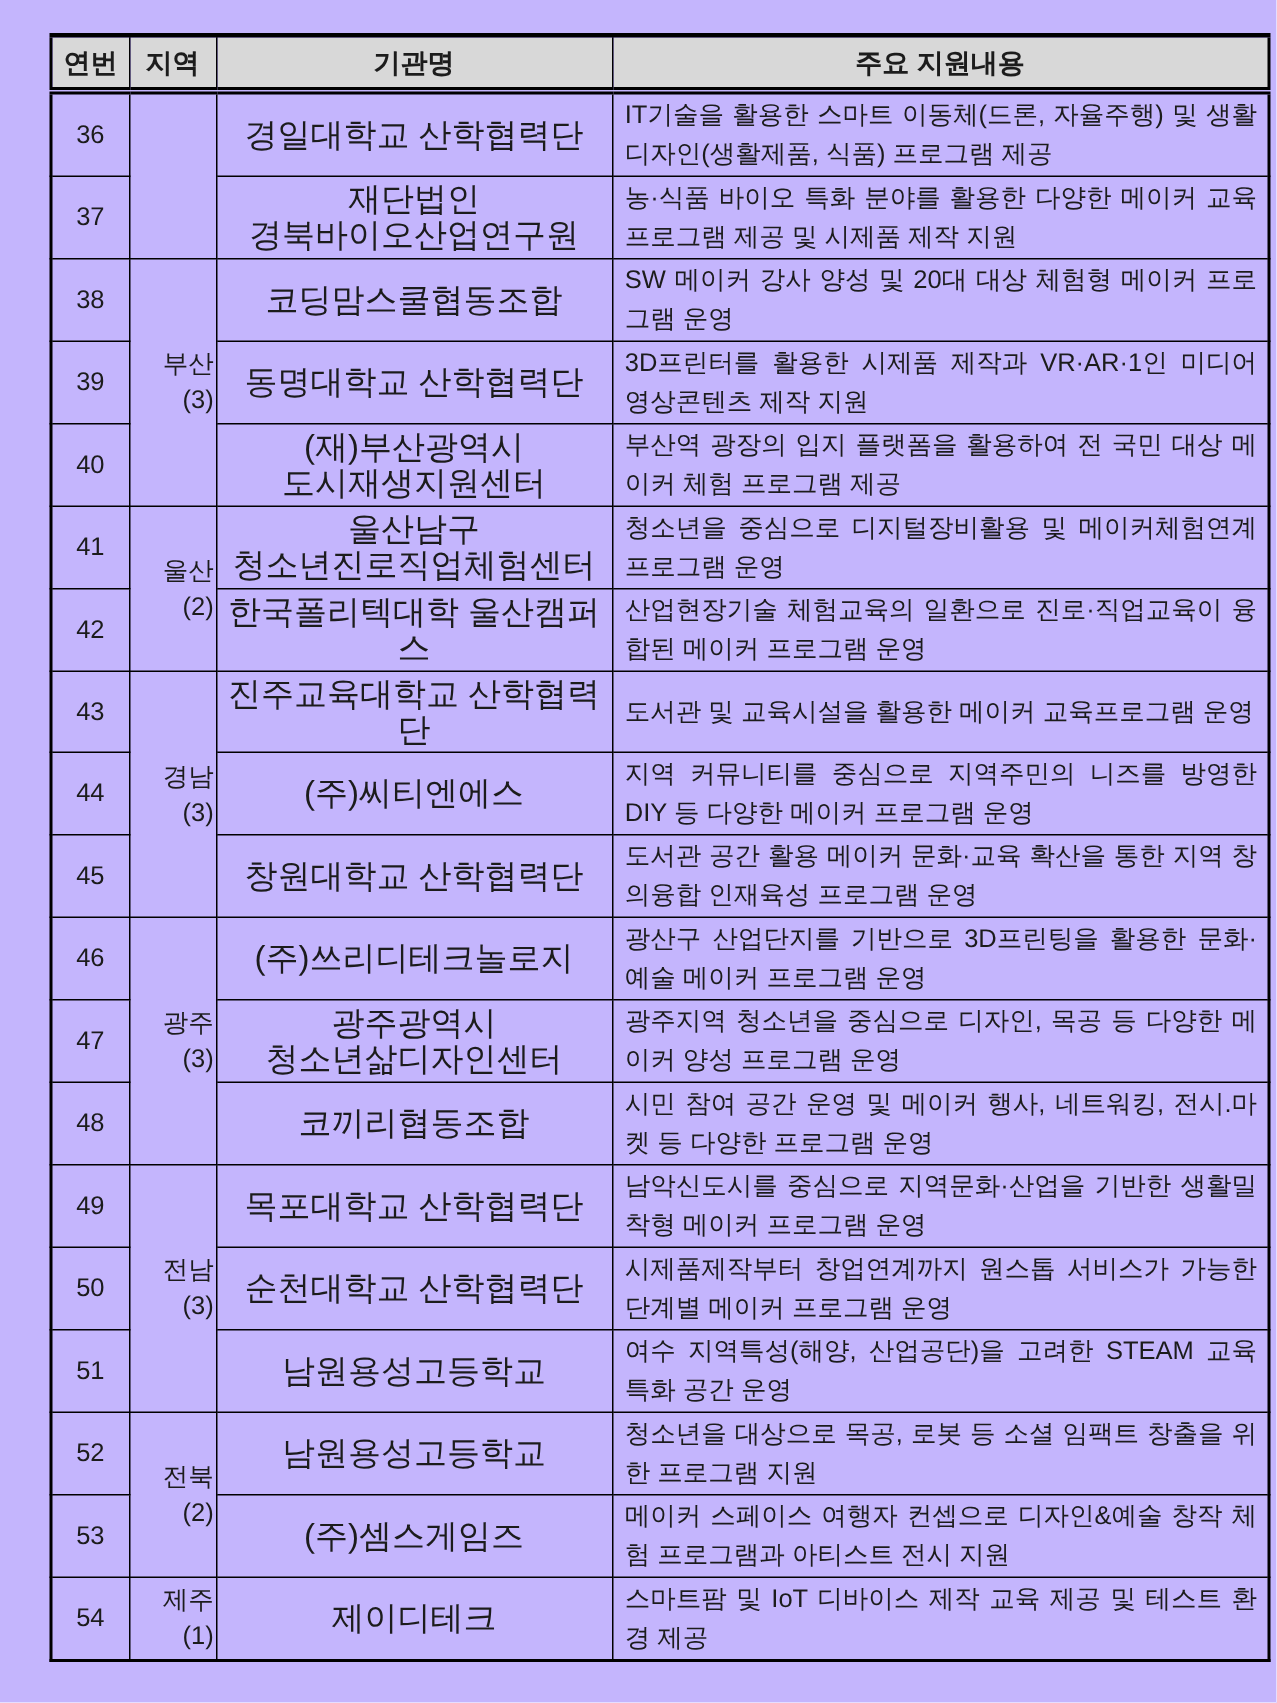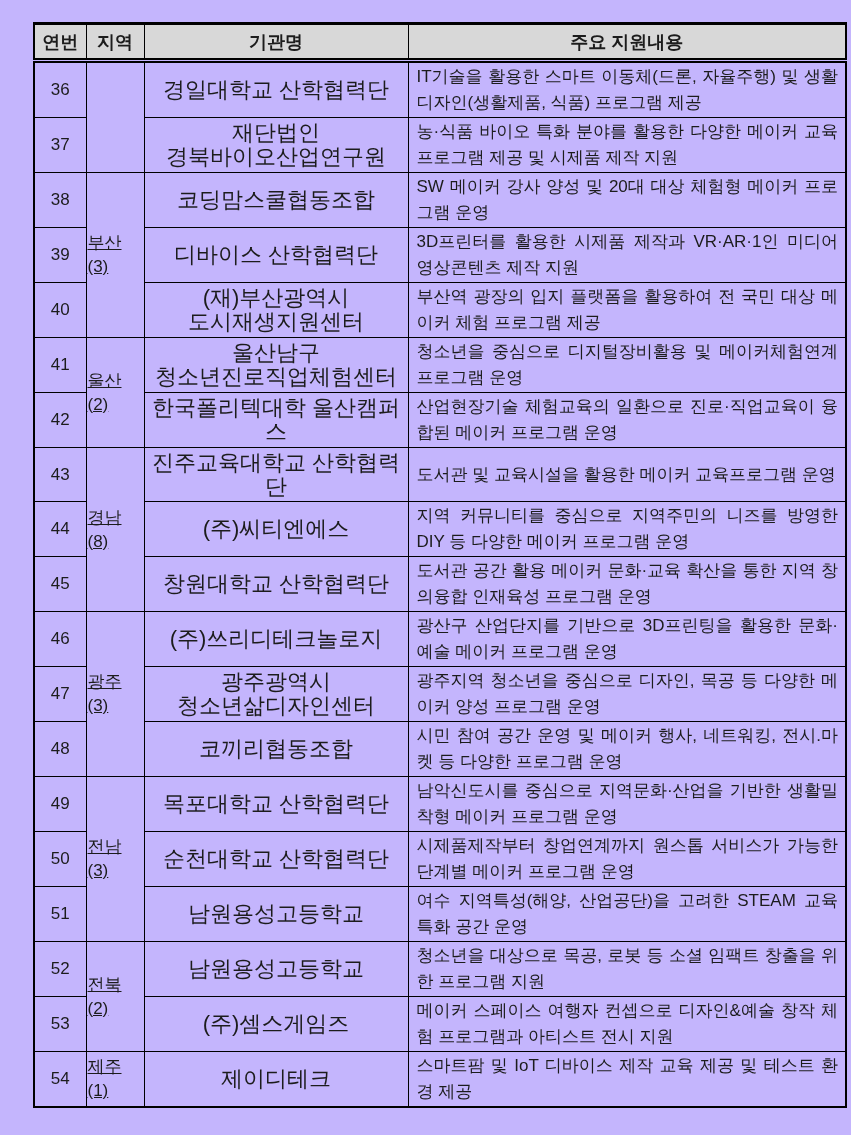--- a/index.html
+++ b/index.html
@@ -44,26 +44,25 @@
   .doc-table tbody tr {
     height: 54px;
     margin-top: 20px;
   }
   .doc-table td.col-no {
     text-align: center;
     vertical-align: middle;
     font-size: 17px;
   }
   .doc-table td.col-region {
-    text-align: left;
+    text-align: right;
     vertical-align: middle;
     font-size: 17px;
     line-height: 24px;
     white-space: pre-line;
-    text-decoration: underline;
   }
   .doc-table td.col-org {
     text-align: center;
     vertical-align: middle;
     font-size: 22px;
     line-height: 24px;
     white-space: pre-line;
     padding: 0 4px;
   }
   .doc-table td.col-desc {
@@ -109,21 +108,21 @@
         </tr>
         <tr>
           <td class="col-no">38</td>
           <td class="col-region" rowspan="3">부산
 (3)</td>
           <td class="col-org">코딩맘스쿨협동조합</td>
           <td class="col-desc">SW 메이커 강사 양성 및 20대 대상 체험형 메이커 프로그램 운영</td>
         </tr>
         <tr>
           <td class="col-no">39</td>
-          <td class="col-org">디바이스 산학협력단</td>
+          <td class="col-org">동명대학교 산학협력단</td>
           <td class="col-desc">3D프린터를 활용한 시제품 제작과 VR·AR·1인 미디어 영상콘텐츠 제작 지원</td>
         </tr>
         <tr>
           <td class="col-no">40</td>
           <td class="col-org">(재)부산광역시
 도시재생지원센터</td>
           <td class="col-desc">부산역 광장의 입지 플랫폼을 활용하여 전 국민 대상 메이커 체험 프로그램 제공</td>
         </tr>
         <tr>
           <td class="col-no">41</td>
@@ -134,21 +133,21 @@
           <td class="col-desc">청소년을 중심으로 디지털장비활용 및 메이커체험연계 프로그램 운영</td>
         </tr>
         <tr>
           <td class="col-no">42</td>
           <td class="col-org">한국폴리텍대학 울산캠퍼스</td>
           <td class="col-desc">산업현장기술 체험교육의 일환으로 진로·직업교육이 융합된 메이커 프로그램 운영</td>
         </tr>
         <tr>
           <td class="col-no">43</td>
           <td class="col-region" rowspan="3">경남
-(8)</td>
+(3)</td>
           <td class="col-org">진주교육대학교 산학협력단</td>
           <td class="col-desc">도서관 및 교육시설을 활용한 메이커 교육프로그램 운영</td>
         </tr>
         <tr>
           <td class="col-no">44</td>
           <td class="col-org">(주)씨티엔에스</td>
           <td class="col-desc">지역 커뮤니티를 중심으로 지역주민의 니즈를 방영한 DIY 등 다양한 메이커 프로그램 운영</td>
         </tr>
         <tr>
           <td class="col-no">45</td>

